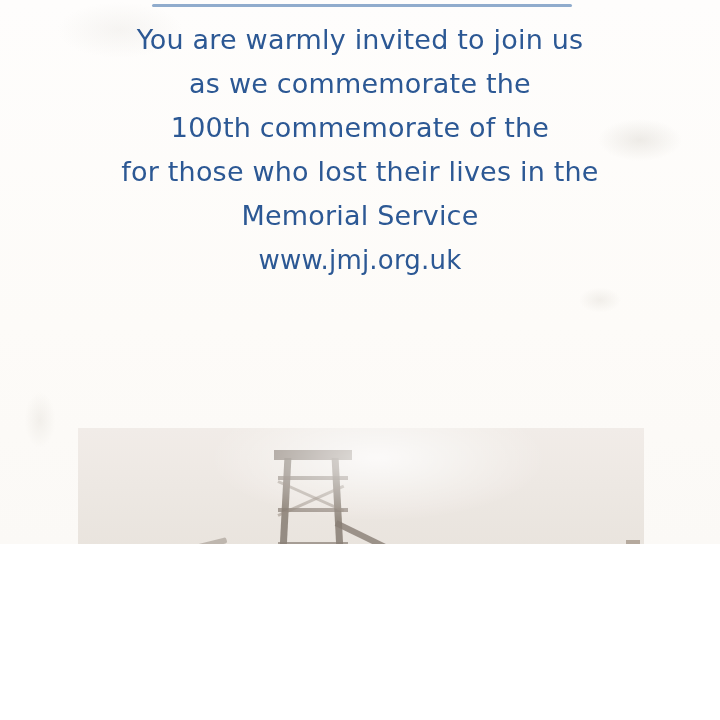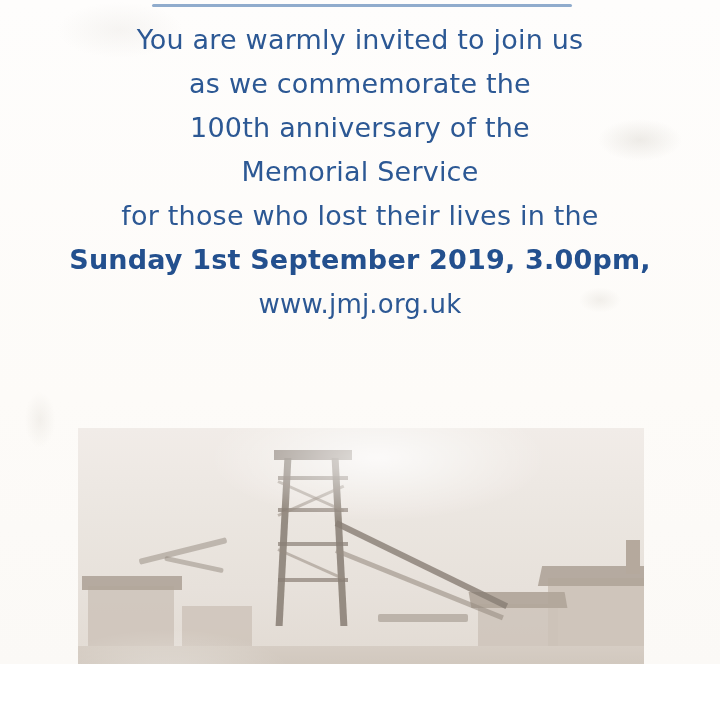--- a/index.html
+++ b/index.html
@@ -9,21 +9,21 @@
   }
   body {
     width: 720px;
     height: 720px;
     overflow: hidden;
     font-family: "DejaVu Sans", sans-serif;
   }
   .page {
     position: relative;
     width: 720px;
-    height: 664px;
+    height: 544px;
     background: #fdfcfa;
     overflow: hidden;
   }
   
   .paper-texture {
     position: absolute;
     inset: 0;
     background:
       radial-gradient(ellipse 60px 30px at 640px 140px, rgba(200,195,185,0.30), rgba(255,255,255,0) 70%),
       radial-gradient(ellipse 30px 18px at 600px 300px, rgba(205,200,190,0.25), rgba(255,255,255,0) 70%),
@@ -189,24 +189,23 @@
 <body>
 
 <div class="page">
   <div class="paper-texture"></div>
 
   <div class="rule"></div>
 
   <div class="invite-text">
     <div class="line">You are warmly invited to join us</div>
     <div class="line">as we commemorate the</div>
-    <div class="line">100th anniversary of the</div>
+    <div class="line">100th commemorate of the</div>
+    <div class="line">for those who lost their lives in the</div>
     <div class="line">Memorial Service</div>
-    <div class="line">for those who lost their lives in the</div>
-    <div class="line bold">Sunday 1st September 2019, 3.00pm,</div>
     <div class="line url">www.jmj.org.uk</div>
   </div>
 
   <div class="photo">
     <div class="sky"></div>
 
     <div class="building" style="left:470px; top:150px; width:96px; height:100px;"></div>
     <div class="roof" style="left:462px; top:138px; width:112px; height:20px; transform:skewX(-12deg);"></div>
     <div class="chimney" style="left:548px; top:112px; width:14px; height:34px;"></div>
     <div class="building" style="left:400px; top:176px; width:80px; height:76px; opacity:0.8;"></div>

